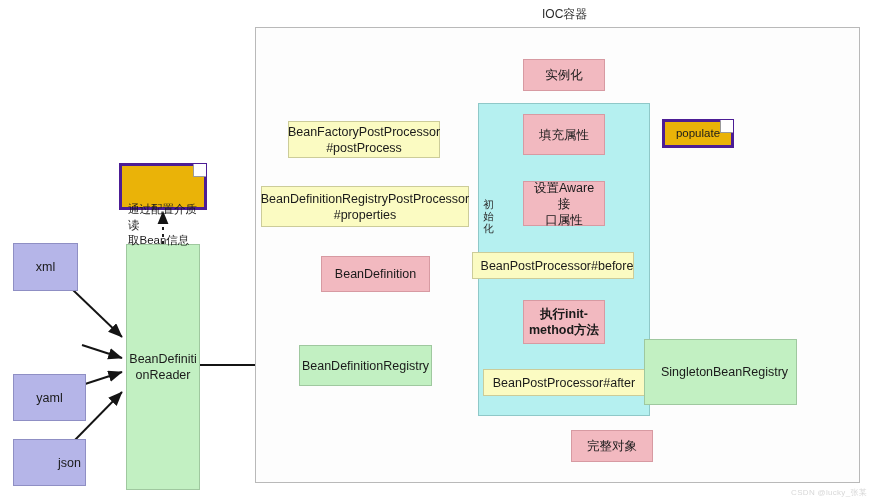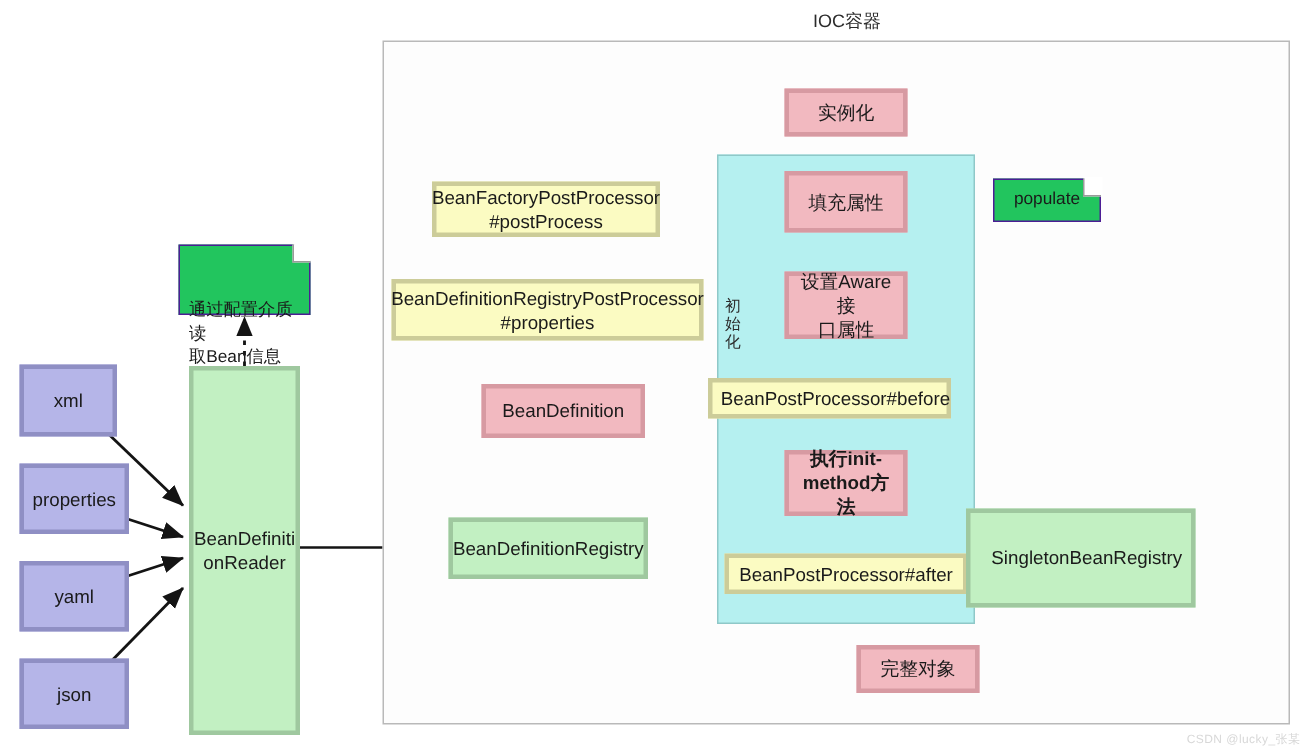--- a/index.html
+++ b/index.html
@@ -24,21 +24,21 @@
   }
   .node {
     position: absolute;
     display: flex;
     align-items: center;
     justify-content: center;
     text-align: center;
     font-size: 12.5px;
     line-height: 1.28;
     color: #1a1a1a;
-    border: 3px solid #0f172a;
+    border: 1px solid #0f172a;
     padding: 2px 4px;
     white-space: pre-line;
     z-index: 3;
   }
   .blue   { background: #b5b5e8; border-color: #8f8fc4; }
   .green  { background: #c2f0c2; border-color: #9fc89f; }
   .pink   { background: #f2b9c0; border-color: #d79aa2; }
   .yellow { background: #fbfbc2; border-color: #cccc99; }
 
   .container-box {
@@ -66,22 +66,22 @@
     font-size: 10.5px;
     line-height: 1.12;
     color: #2b2b2b;
     width: 13px;
     text-align: center;
     z-index: 5;
     word-break: break-all;
   }
   .note {
     position: absolute;
-    background: #22c55e;
-    border: 1px solid #4c1d95;
+    background: #eab308;
+    border: 3px solid #4c1d95;
     font-size: 11.5px;
     line-height: 1.35;
     color: #1a1a1a;
     padding: 5px 6px 4px 6px;
     z-index: 4;
     text-align: left;
     white-space: pre-line;
   }
   .note .dogear {
     position: absolute;
@@ -164,27 +164,24 @@
 
       <path d="M564,397 L564,430" stroke-width="2.4" marker-end="url(#arrowbig)"></path>
 
       <path d="M602,455 C660,466 720,430 752,392" stroke-width="2.2" marker-end="url(#arrow)"></path>
     </g>
   </svg>
 
   <div class="node blue" style="left:13px; top:243px; width:65px; height:48px;">
     <span>xml</span>
   </div>
-  <div class="node blue" style="left:13px; top:309px; width:73px; height:47px;">
-    <span>properties</span>
-  </div>
   <div class="node blue" style="left:13px; top:374px; width:73px; height:47px;">
     <span>yaml</span>
   </div>
-  <div class="node blue" style="left:13px; top:439px; width:73px; height:47px;">
+  <div class="node blue" style="left:13px; top:439px; width:73px; height:47px;justify-content:flex-end;">
     <span>json</span>
   </div>
 
   <div class="note" style="left:119px; top:163px; width:88px; height:47px;">
     <span class="dogear"></span>
     <span>通过配置介质读
 取Bean信息</span>
   </div>
 
   <div class="node green" style="left:126px; top:244px; width:74px; height:246px;justify-content:center;">

